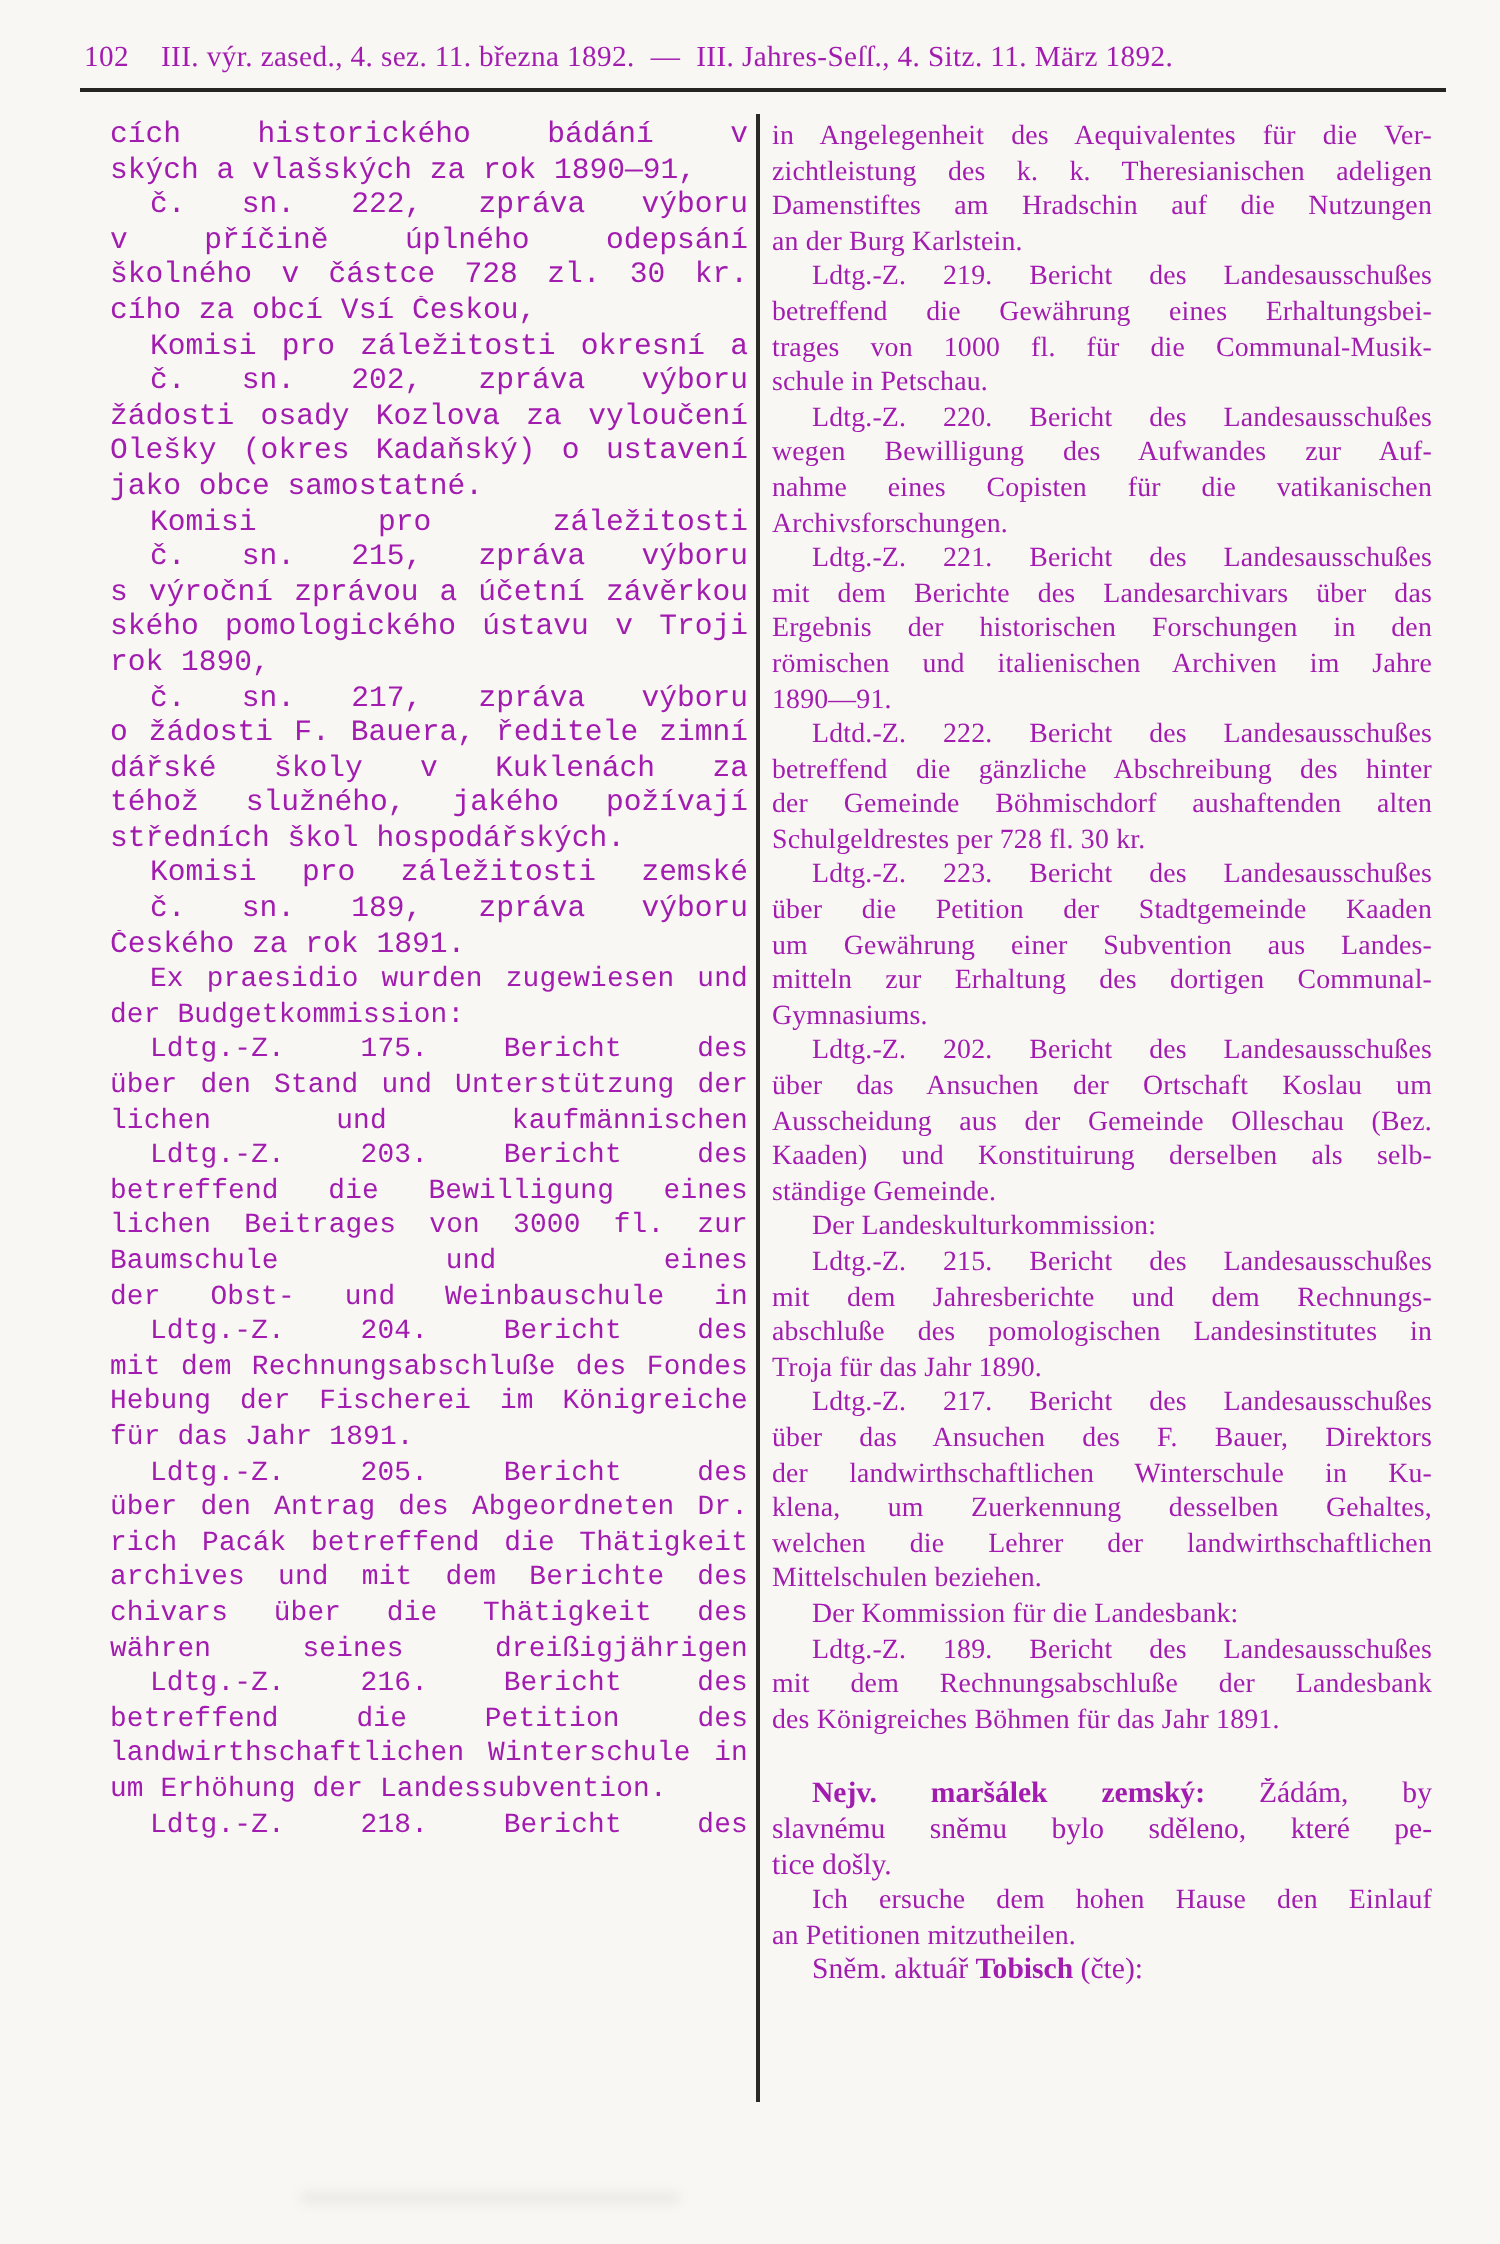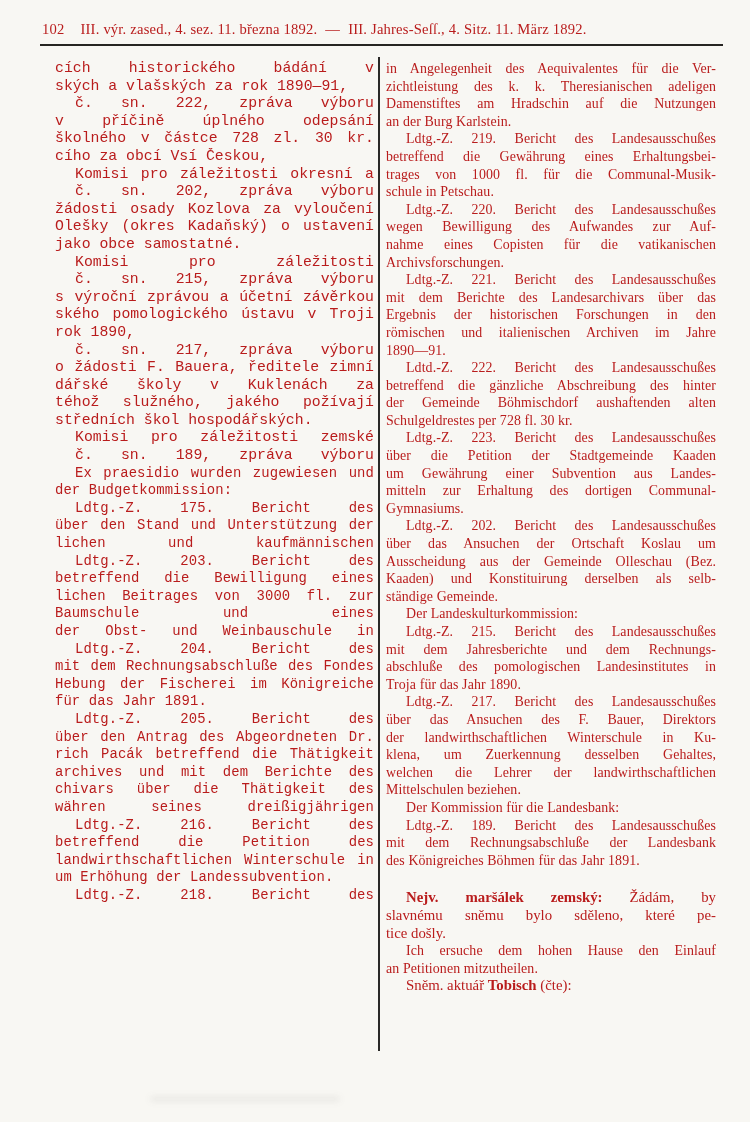--- a/index.html
+++ b/index.html
@@ -5,21 +5,21 @@
   html,body{margin:0;padding:0;}
   body{
     width:750px;height:1122px;
     background:#e9e8e4;
     font-family:"Liberation Serif", serif;
   }
   .page{
     position:relative;
     width:750px;height:1122px;
     background:#f8f7f3;
-    color:#b91c1c;
+    color:#a21caf;
     overflow:hidden;
   }
   
   .header{
     position:absolute;left:42px;top:21px;width:680px;
     font-size:14.6px;letter-spacing:.2px;white-space:nowrap;
   }
   .header .pagenum{margin-right:16px;}
   .header .sep{margin:0 8px;}
   .header-rule{
@@ -96,20 +96,21 @@
         <div class="line">o žádosti F. Bauera, ředitele zimní hospo-</div>
         <div class="line">dářské školy v Kuklenách za vyměření</div>
         <div class="line">téhož služného, jakého požívají učitelé</div>
         <div class="line end">středních škol hospodářských.</div>
       </div>
       <div class="para cs indent">
         <div class="line">Komisi pro záležitosti zemské banky:</div>
       </div>
       <div class="para cs indent">
         <div class="line">č. sn. 189, zpráva výboru zemského</div>
+        <div class="line end">Českého za rok 1891.</div>
       </div>
       <div class="para de indent" style="">
         <div class="line">Ex praesidio wurden zugewiesen und zwar</div>
         <div class="line end">der Budgetkommission:</div>
       </div>
       <div class="para de indent">
         <div class="line">Ldtg.-Z. 175. Bericht des Landesausschußes</div>
         <div class="line">über den Stand und Unterstützung der gewerb-</div>
         <div class="line">lichen und kaufmännischen Fortbildungsschulen</div>
       </div>

